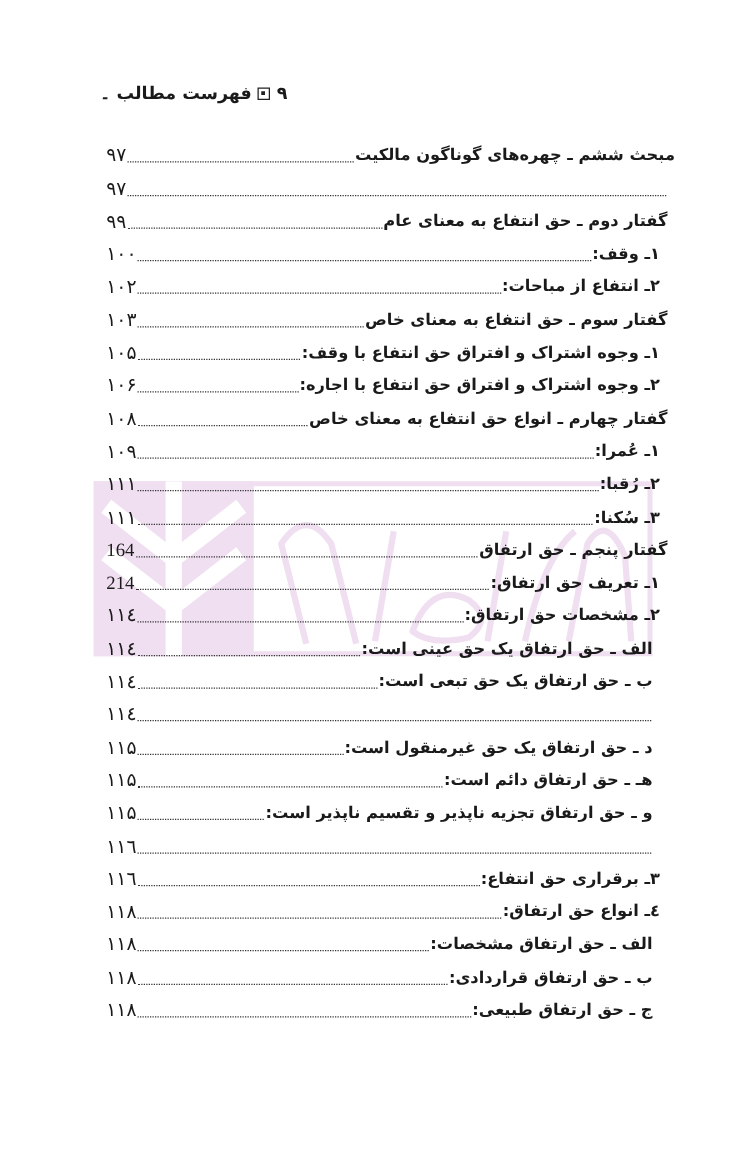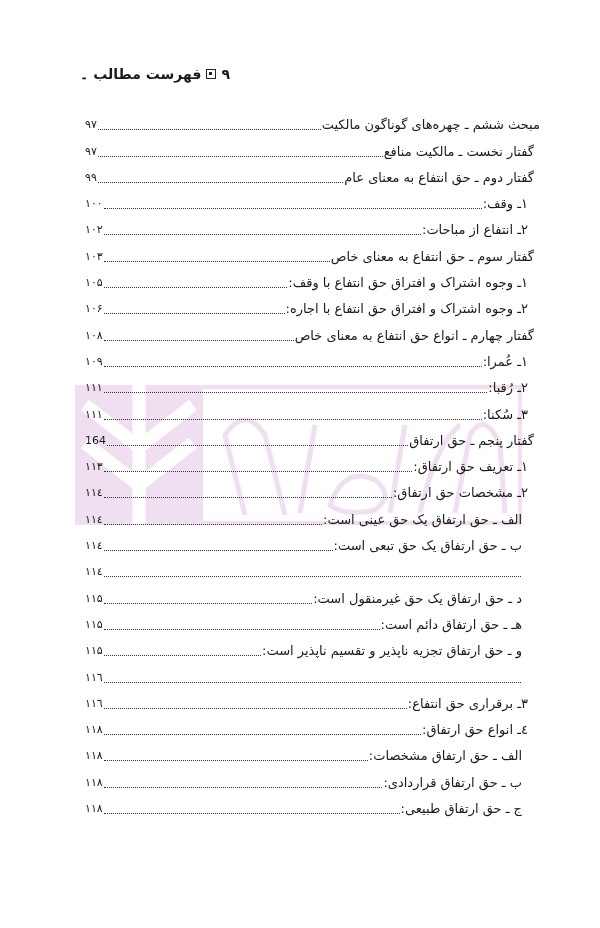--- a/index.html
+++ b/index.html
@@ -35,25 +35,25 @@
     .watermark svg { position: absolute; left: 0; top: 0; }
 
     .toc {
       position: absolute; left: 85px; top: 108px; width: 455px;
       direction: rtl; z-index: 1;
     }
     .toc-row {
       height: 26.3px; display: flex; align-items: flex-end;
       font-size: 13px; line-height: 18px;
     }
-    .toc-row .label { white-space: nowrap; }
+    .toc-row .label { white-space: nowrap; font-weight: bold; }
     .toc-row .dots {
       flex: 1; border-bottom: 1.6px dotted #333; margin: 0 1px 4px 1px; min-width: 10px;
     }
-    .toc-row .page { white-space: nowrap; font-size: 11px; }
+    .toc-row .page { white-space: nowrap; font-size: 15px; font-family: Liberation Serif, serif; }
     .lvl0 { padding-right: 0; }
     .lvl1 { padding-right: 6px; }
     .lvl2 { padding-right: 12px; }
     .lvl3 { padding-right: 18px; }
   </style>
 </head>
 <body>
 
 <div class="page-header">
   <span>۹</span>
@@ -86,21 +86,20 @@
   </svg>
 </div>
 
 <div class="toc" id="toc">
     <div class="toc-row lvl0">
       <span class="label">مبحث ششم ـ چهره‌های گوناگون مالکیت</span>
       <span class="dots"></span>
       <span class="page">۹۷</span>
     </div>
     <div class="toc-row lvl1">
-      <span class="label">گفتار نخست ـ مالکیت منافع</span>
       <span class="dots"></span>
       <span class="page">۹۷</span>
     </div>
     <div class="toc-row lvl1">
       <span class="label">گفتار دوم ـ حق انتفاع به معنای عام</span>
       <span class="dots"></span>
       <span class="page">۹۹</span>
     </div>
     <div class="toc-row lvl2">
       <span class="label">۱ـ وقف:</span>
@@ -148,21 +147,21 @@
       <span class="page">۱۱۱</span>
     </div>
     <div class="toc-row lvl1">
       <span class="label">گفتار پنجم ـ حق ارتفاق</span>
       <span class="dots"></span>
       <span class="page">164</span>
     </div>
     <div class="toc-row lvl2">
       <span class="label">۱ـ تعریف حق ارتفاق:</span>
       <span class="dots"></span>
-      <span class="page">۱۱۳</span>
+      <span class="page">214</span>
     </div>
     <div class="toc-row lvl2">
       <span class="label">۲ـ مشخصات حق ارتفاق:</span>
       <span class="dots"></span>
       <span class="page">۱۱٤</span>
     </div>
     <div class="toc-row lvl3">
       <span class="label">الف ـ حق ارتفاق یک حق عینی است:</span>
       <span class="dots"></span>
       <span class="page">۱۱٤</span>

